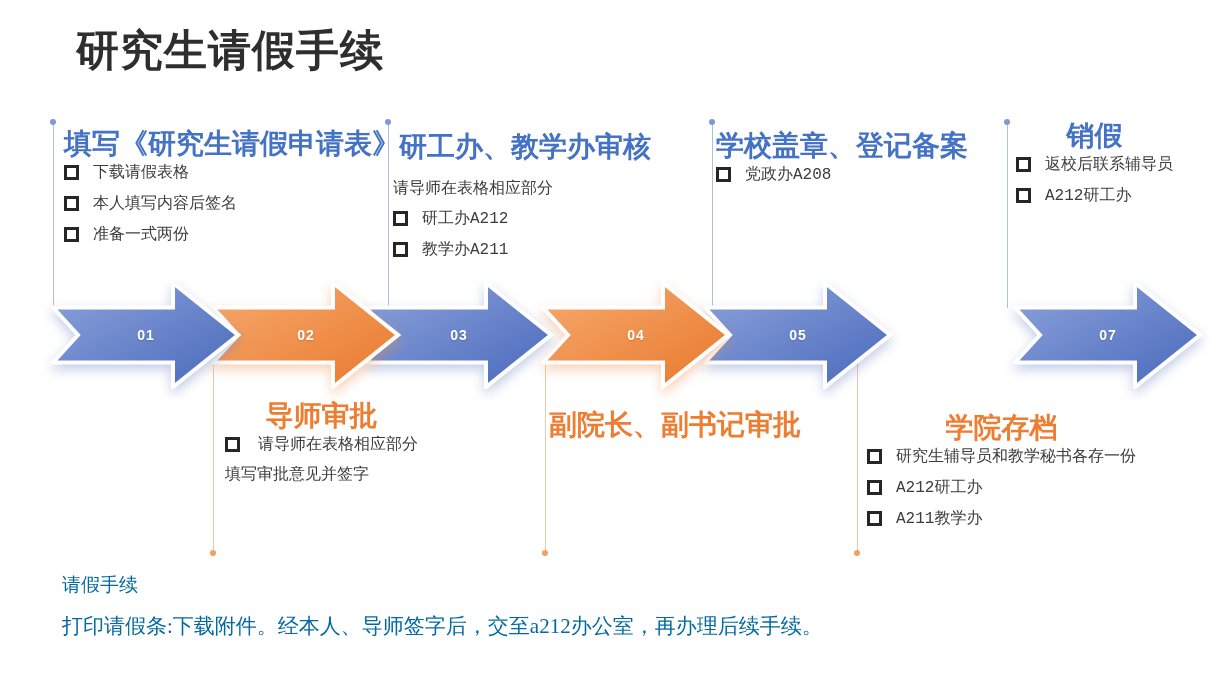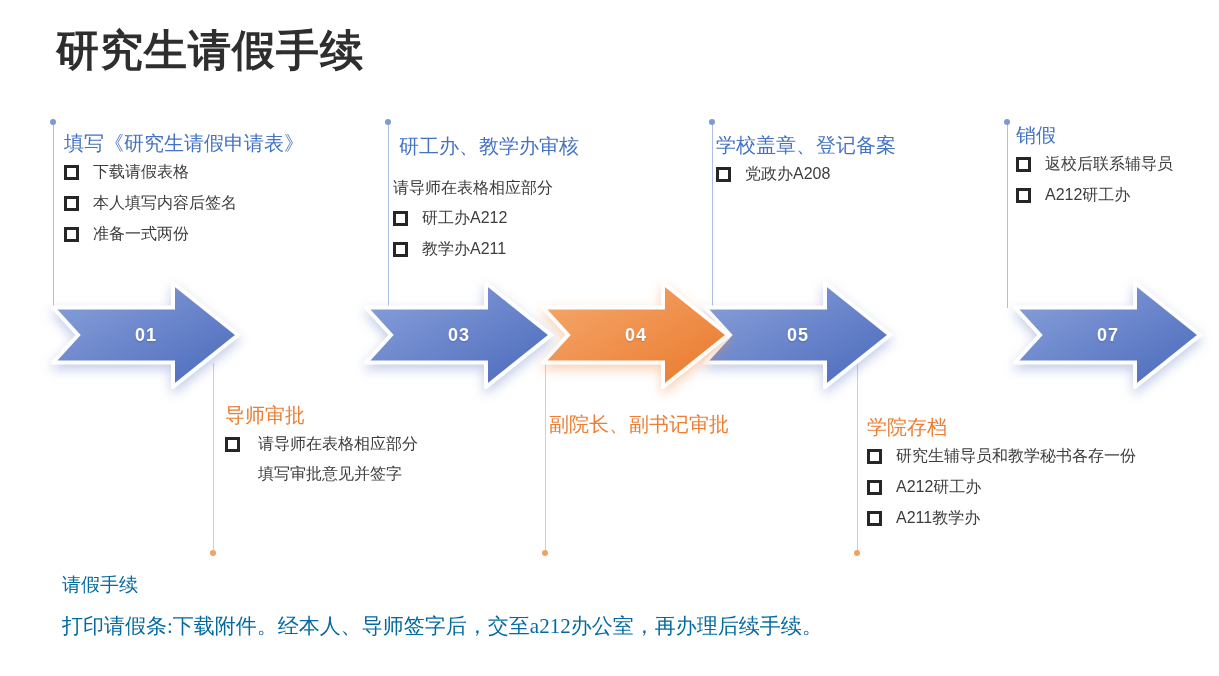--- a/index.html
+++ b/index.html
@@ -1,51 +1,51 @@
 <!DOCTYPE html>
 <html><head>
 <meta charset="utf-8">
 <style>
   html,body{margin:0;padding:0;background:#fff;}
   #canvas{position:relative;width:1219px;height:676px;background:#fff;overflow:hidden;
           font-family:"Liberation Sans","DejaVu Sans",sans-serif;}
 
   
-  .title{position:absolute;left:56px;top:22px;font-size:43px;font-weight:800;
+  .title{position:absolute;left:76px;top:22px;font-size:43px;font-weight:800;
          color:#2e2e2e;letter-spacing:1px;white-space:nowrap;}
 
   
   .vline{position:absolute;width:1px;z-index:0;}
   .vline.blue{background:#adbfe3;top:122px;height:186px;}
   .vline.orange{background:#f6c79f;top:363px;height:190px;}
   .dot{position:absolute;width:6px;height:6px;border-radius:50%;z-index:0;}
   .dot.blue{background:#7e99d3;top:119px;}
   .dot.orange{background:#f0a360;top:550px;}
 
   
   .arrow{position:absolute;top:281px;width:190px;height:108px;}
   .arrow svg{display:block;}
   .arrow.blue svg{filter:drop-shadow(0 5px 6px rgba(104,131,196,.40));}
   .arrow.orange svg{filter:drop-shadow(0 5px 6px rgba(238,140,70,.40));}
   .arrow .num{position:absolute;left:0;top:0;width:190px;height:108px;
               display:flex;align-items:center;justify-content:center;
-              color:#fff;font-size:18px;font-weight:bold;letter-spacing:1px;
+              color:#fff;font-size:14px;font-weight:bold;letter-spacing:1px;
               text-shadow:0 1px 2px rgba(0,0,0,.18);}
 
   
   .block{position:absolute;z-index:20;white-space:nowrap;}
-  .heading{font-size:20px;font-weight:normal;line-height:27px;}
+  .heading{font-size:28px;font-weight:bold;line-height:27px;text-align:center;}
   .heading.blue{color:#4472c4;}
   .heading.orange{color:#ed7d31;}
   .intro{font-size:16px;color:#3d3d3d;height:30px;display:flex;align-items:center;margin-top:13px;}
-  ul.list{list-style:none;margin:0;padding:0;}
+  ul.list{list-style:none;margin:0;padding:0;font-family:Liberation Mono, monospace;}
   ul.list li{display:flex;align-items:center;height:31px;font-size:16px;color:#3d3d3d;}
   .sq{width:9px;height:9px;border:3px solid #262626;margin-right:14px;flex:none;}
   .gap-lg .sq{margin-right:18px;}
-  .cont{font-size:16px;color:#3d3d3d;height:29px;margin-left:33px;display:flex;align-items:center;}
+  .cont{font-size:16px;color:#3d3d3d;height:29px;display:flex;align-items:center;}
   .mt-lg{margin-top:28px;}
   .mt-sm{margin-top:14px;}
   .mt-xs{margin-top:10px;}
 
   
   .footer-line{position:absolute;left:62px;color:#0369a1;white-space:nowrap;
                font-family:"Liberation Serif","DejaVu Serif",serif;}
   .footer-line.l1{top:572px;font-size:19px;}
   .footer-line.l2{top:612px;font-size:21px;}
 </style>
@@ -84,20 +84,26 @@
   <div class="dot orange" style="left:542px"></div>
   <div class="vline orange" style="left:857px"></div>
   <div class="dot orange" style="left:854px"></div>
 
   <div class="arrow blue" style="left:51px;z-index:10">
     <svg width="190" height="108" viewBox="0 0 190 108">
         <polygon points="2,26.5 122,26.5 122,2 187,54 122,106 122,81.5 2,81.5 27,54" fill="url(#gb)" stroke="#ffffff" stroke-width="4" stroke-linejoin="miter"></polygon>
       </svg>
     <span class="num">01</span>
   </div>
+  <div class="arrow orange" style="left:211px;z-index:9">
+    <svg width="190" height="108" viewBox="0 0 190 108">
+        <polygon points="2,26.5 122,26.5 122,2 187,54 122,106 122,81.5 2,81.5 27,54" fill="url(#go)" stroke="#ffffff" stroke-width="4" stroke-linejoin="miter"></polygon>
+      </svg>
+    <span class="num">02</span>
+  </div>
   <div class="arrow blue" style="left:364px;z-index:8">
     <svg width="190" height="108" viewBox="0 0 190 108">
         <polygon points="2,26.5 122,26.5 122,2 187,54 122,106 122,81.5 2,81.5 27,54" fill="url(#gb)" stroke="#ffffff" stroke-width="4" stroke-linejoin="miter"></polygon>
       </svg>
     <span class="num">03</span>
   </div>
   <div class="arrow orange" style="left:541px;z-index:7">
     <svg width="190" height="108" viewBox="0 0 190 108">
         <polygon points="2,26.5 122,26.5 122,2 187,54 122,106 122,81.5 2,81.5 27,54" fill="url(#go)" stroke="#ffffff" stroke-width="4" stroke-linejoin="miter"></polygon>
       </svg>

